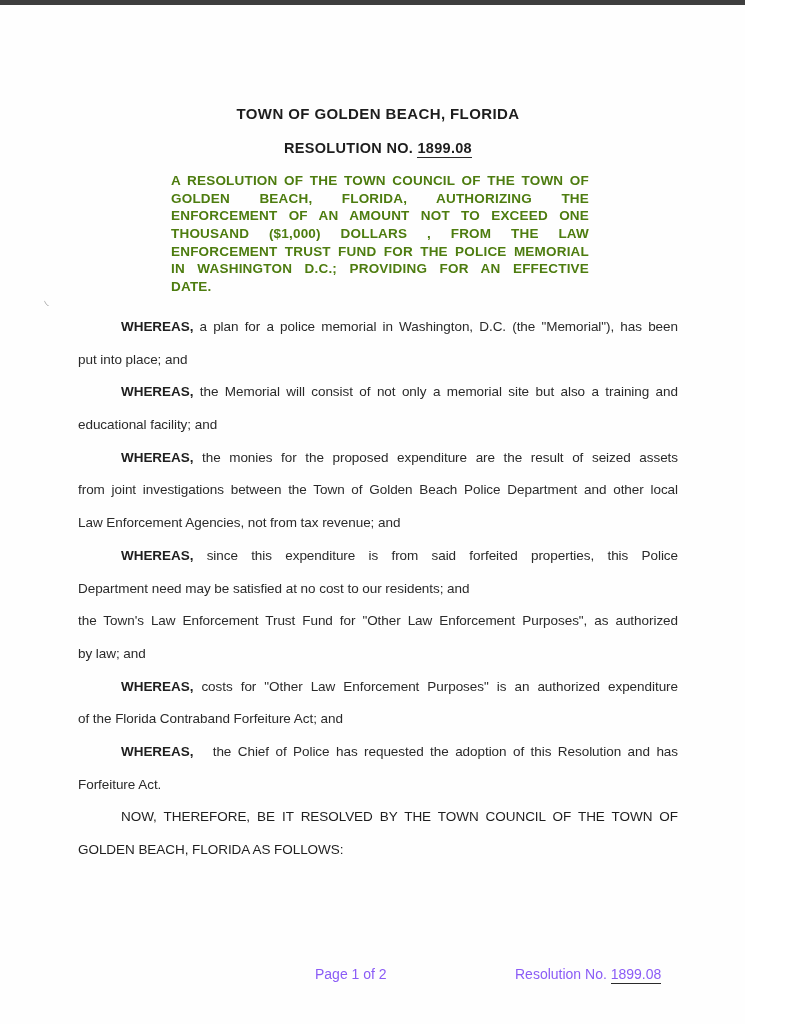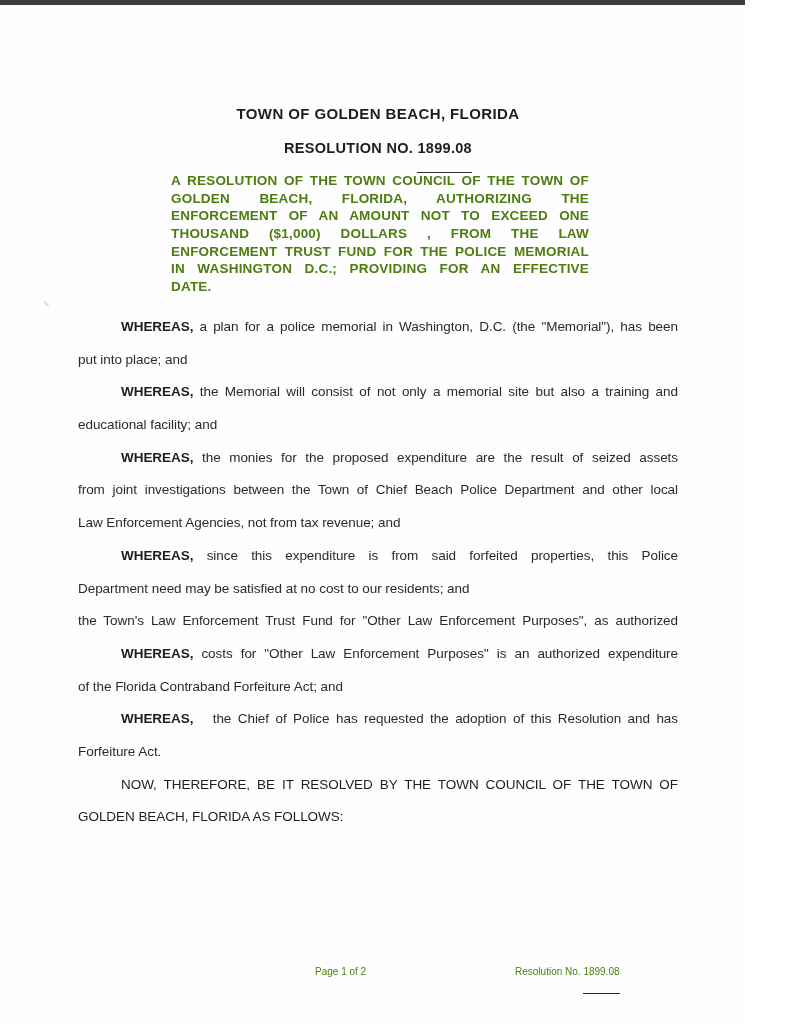--- a/index.html
+++ b/index.html
@@ -32,21 +32,21 @@
     margin: 0; text-align: center;
     font-size: 15px; font-weight: bold; letter-spacing: 0.4px;
     color: #1d1d1d; white-space: nowrap;
   }
   .res-heading {
     position: absolute; top: 140px; left: 0; width: 100%;
     margin: 0; text-align: center;
     font-size: 14.5px; font-weight: bold; letter-spacing: 0.3px;
     color: #1d1d1d; white-space: nowrap;
   }
-  .u { border-bottom: 1.5px solid #2a2a2a; padding-bottom: 16px; }
+  .u { border-bottom: 1.5px solid #2a2a2a; padding-bottom: 1px; }
   .summary {
     position: absolute; top: 172px; left: 93px; width: 418px;
   }
   .sline {
     margin: 0; height: 17.7px; line-height: 17.7px;
     font-size: 13.5px; font-weight: bold; letter-spacing: 0.2px;
     color: #4d7c0f; white-space: nowrap;
   }
   .bodytext {
     position: absolute; top: 311px; left: 0; width: 600px;
@@ -55,21 +55,21 @@
     margin: 0; height: 32.7px; line-height: 32.7px;
     font-size: 13.5px; letter-spacing: -0.05px;
     color: #2a2a2a; white-space: nowrap;
   }
   .bline.first { text-indent: 43px; }
   .bline.bold { font-weight: normal; color: #1e1e1e; }
   .lead { font-weight: bold; color: #1e1e1e; }
   .jfull { text-align: justify; text-align-last: justify; }
   .footer {
     position: absolute; top: 966px; left: 0; width: 600px; height: 22px;
-    font-size: 10px; color: #4d7c0f;
+    font-size: 14px; color: #8b5cf6;
   }
   .footer .page-ind { position: absolute; left: 237px; top: 0; white-space: nowrap; }
   .footer .res-ref { position: absolute; left: 437px; top: 0; white-space: nowrap; }
   
   .mark { position: absolute; border-radius: 1px; }
   .m1 { left: 772px; top: 57px;  width: 10px; height: 3px; background: #4f4f4f; }
   .m2 { left: 771px; top: 82px;  width: 10px; height: 3px; background: #4f4f4f; }
   .m3 { left: 770px; top: 267px; width: 11px; height: 4px; background: #6a6a6a; box-shadow: 0 0 2px 1px #d8d8d8; }
   .m4 { left: 769px; top: 874px; width: 11px; height: 5px; background: #e2e2e2; }
   .m5 { left: 772px; top: 884px; width: 8px;  height: 3px; background: #8f8f8f; }
@@ -103,25 +103,26 @@
         <p class="sline jfull">IN WASHINGTON D.C.; PROVIDING FOR AN EFFECTIVE</p>
         <p class="sline">DATE.</p>
       </div>
 
     <div class="bodytext" id="body-block">
         <p class="bline first jfull"><span class="lead">WHEREAS,</span> a plan for a police memorial in Washington, D.C. (the "Memorial"), has been</p>
         <p class="bline">put into place; and</p>
         <p class="bline first jfull"><span class="lead">WHEREAS,</span> the Memorial will consist of not only a memorial site but also a training and</p>
         <p class="bline">educational facility; and</p>
         <p class="bline first jfull"><span class="lead">WHEREAS,</span> the monies for the proposed expenditure are the result of seized assets</p>
-        <p class="bline jfull">from joint investigations between the Town of Chief Beach Police Department and other local</p>
+        <p class="bline jfull">from joint investigations between the Town of Golden Beach Police Department and other local</p>
         <p class="bline">Law Enforcement Agencies, not from tax revenue; and</p>
         <p class="bline first jfull"><span class="lead">WHEREAS,</span> since this expenditure is from said forfeited properties, this Police</p>
         <p class="bline">Department need may be satisfied at no cost to our residents; and</p>
         <p class="bline jfull">the Town's Law Enforcement Trust Fund for "Other Law Enforcement Purposes", as authorized</p>
+        <p class="bline">by law; and</p>
         <p class="bline first jfull"><span class="lead">WHEREAS,</span> costs for "Other Law Enforcement Purposes" is an authorized expenditure</p>
         <p class="bline">of the Florida Contraband Forfeiture Act; and</p>
         <p class="bline first jfull"><span class="lead">WHEREAS,</span> &nbsp;&nbsp;the Chief of Police has requested the adoption of this Resolution and has</p>
         <p class="bline">Forfeiture Act.</p>
         <p class="bline bold first jfull">NOW, THEREFORE, BE IT RESOLVED BY THE TOWN COUNCIL OF THE TOWN OF</p>
         <p class="bline bold">GOLDEN BEACH, FLORIDA AS FOLLOWS:</p>
       </div>
 
     <div class="footer">
       <span class="page-ind">Page 1 of 2</span>

